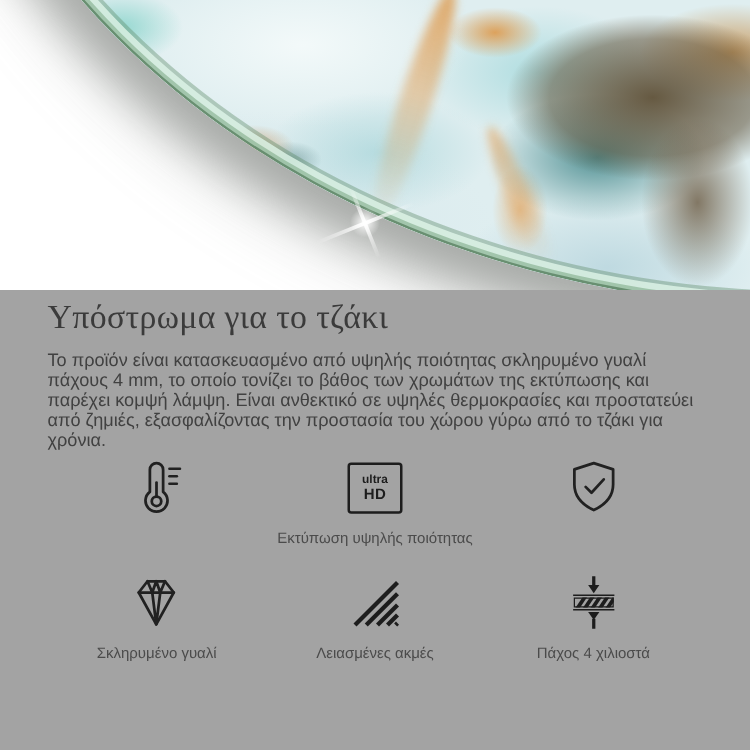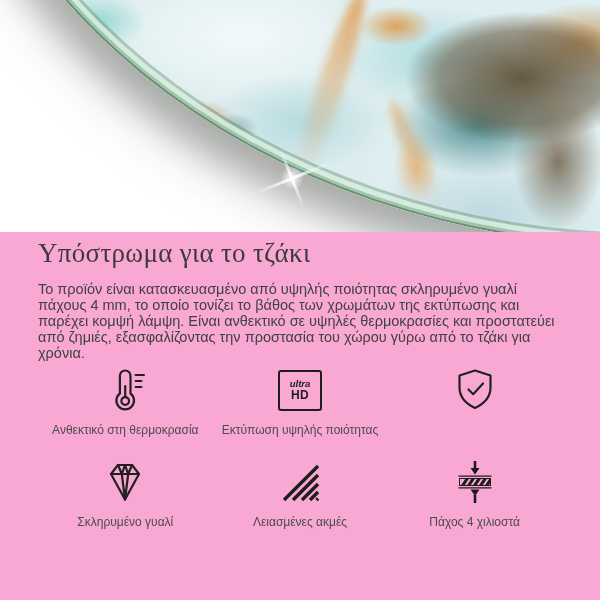--- a/index.html
+++ b/index.html
@@ -1,17 +1,17 @@
 <!DOCTYPE html>
 <html lang="el"><head>
 <meta charset="utf-8">
 <style>
   html,body{margin:0;padding:0;background:#fff;}
   .page{
-    position:relative;width:600px;height:600px;overflow:hidden;background:#f9a8d4;
+    position:relative;width:600px;height:600px;overflow:hidden;background:#a3a3a3;
     font-family:"Liberation Sans","DejaVu Sans",sans-serif;color:#3f3f3f;
   }
   
   .hero{position:relative;width:600px;height:232px;overflow:hidden;background:#fff;}
   .glass{
     position:absolute;left:-70px;top:-934px;width:1440px;height:1180px;
     border-radius:50%;overflow:hidden;background:#e4eff1;
     box-shadow:-14px 22px 34px rgba(115,120,115,.50), 0 34px 60px rgba(140,145,140,.32);
   }
   .art{
@@ -62,21 +62,21 @@
   
   .features{display:grid;grid-template-columns:1fr 1fr 1fr;row-gap:20px;margin-top:4px;text-align:center;}
   .feature{display:flex;flex-direction:column;align-items:center;}
   .icon-wrap{height:50px;display:flex;align-items:center;justify-content:center;}
   .feature .label{margin-top:8px;font-size:12px;color:#4b4b4b;}
   .icon{stroke:#212121;fill:none;stroke-width:2.2;stroke-linecap:round;stroke-linejoin:round;}
   .hd-badge{
     width:40px;height:37px;border:2.5px solid #1d1d1d;border-radius:3px;
     display:flex;flex-direction:column;align-items:center;justify-content:center;color:#1d1d1d;
   }
-  .hd-badge .l1{font-size:9.5px;font-weight:700;line-height:1.05;font-style:italic;}
+  .hd-badge .l1{font-size:9.5px;font-weight:700;line-height:1.05;}
   .hd-badge .l2{font-size:12px;font-weight:800;line-height:1.05;letter-spacing:.4px;}
 </style>
 </head>
 <body>
 
 <div class="page">
 
   <div class="hero">
     <div class="glass">
       <div class="art"></div>
@@ -104,21 +104,20 @@
         <div class="icon-wrap">
           <svg class="icon" width="48" height="48" viewBox="0 0 48 48">
             <path d="M29.5 27.5 V9.8 a5.3 5.3 0 0 0 -10.6 0 V27.5 a8.8 8.8 0 1 0 10.6 0 Z"></path>
             <circle cx="24.2" cy="35" r="3.8"></circle>
             <line x1="24.2" y1="31.2" x2="24.2" y2="20"></line>
             <line x1="34.5" y1="9" x2="43" y2="9" stroke-width="2"></line>
             <line x1="34.5" y1="15" x2="40.5" y2="15" stroke-width="2"></line>
             <line x1="34.5" y1="21" x2="40.5" y2="21" stroke-width="2"></line>
           </svg>
         </div>
-        <div class="label">Ανθεκτικό στη θερμοκρασία</div>
       </div>
 
       <div class="feature">
         <div class="icon-wrap">
           <div class="hd-badge">
             <span class="l1">ultra</span>
             <span class="l2">HD</span>
           </div>
         </div>
         <div class="label">Εκτύπωση υψηλής ποιότητας</div>

